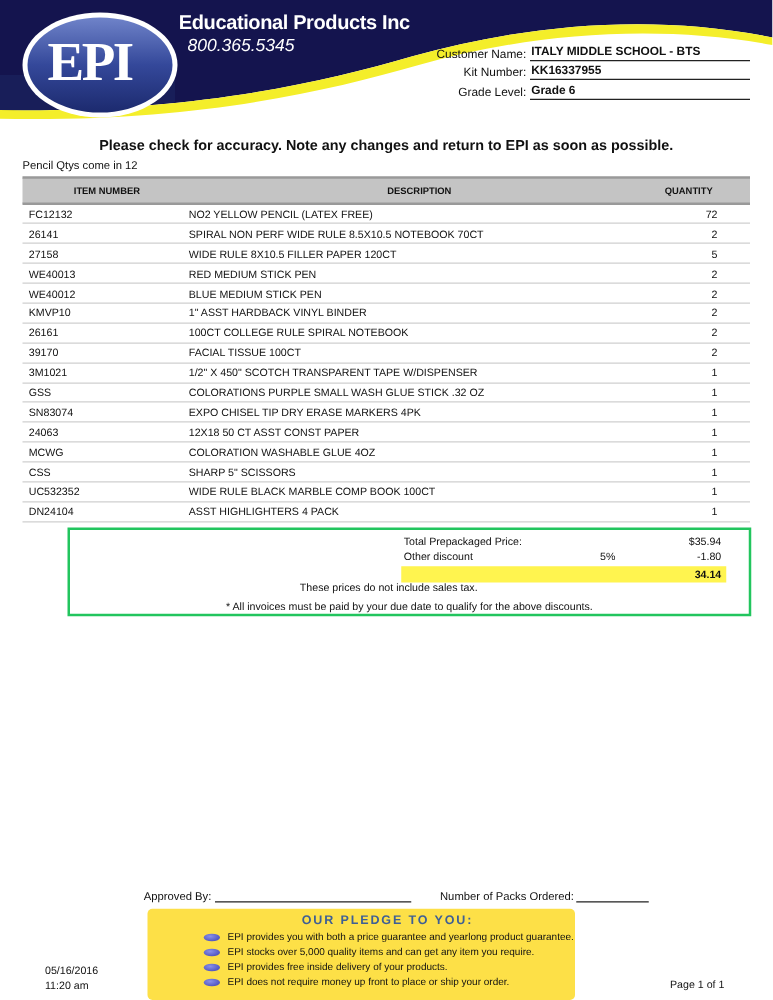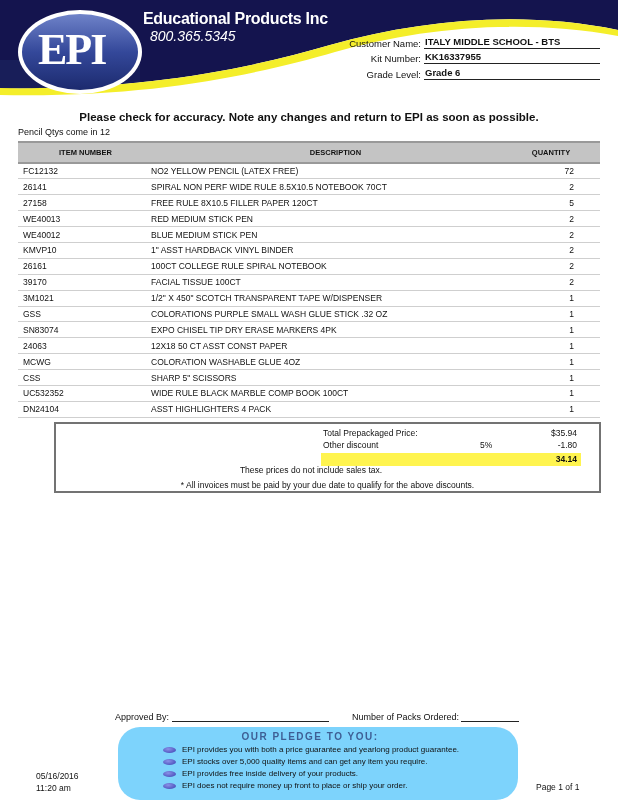--- a/index.html
+++ b/index.html
@@ -23,37 +23,37 @@
 
   
   .items { position: absolute; left: 18px; top: 141px; width: 582px; border-collapse: collapse; }
   .items th { background: #c4c4c4; font-size: 7.5px; font-weight: bold; text-align: center; height: 21px; border-top: 2px solid #999; border-bottom: 2px solid #999; }
   .items td { font-size: 8.5px; height: 15.9px; border-bottom: 1.5px solid #cfcfcf; }
   .c-item { width: 130px; padding-left: 5px; }
   .c-desc { padding-left: 3px; }
   .c-qty { width: 80px; text-align: right; padding-right: 26px; }
 
   
-  .totals { position: absolute; left: 54px; top: 422px; width: 547px; height: 71px; border: 2px solid #737373; }
+  .totals { position: absolute; left: 54px; top: 422px; width: 547px; height: 71px; border: 2px solid #22c55e; }
   .tot-row { position: absolute; left: 265px; width: 260px; font-size: 8.5px; height: 13px; line-height: 13px; }
   .tot-row .t-label { position: absolute; left: 2px; }
   .tot-row .t-pct { position: absolute; left: 159px; }
   .tot-row .t-amt { position: absolute; right: 4px; }
   .tot-hl { background: #fff44f; font-weight: bold; }
   .tax-note { position: absolute; left: 0; width: 510px; top: 41px; text-align: center; font-size: 8.5px; }
   .invoice-note { position: absolute; left: 0; width: 543px; top: 56px; text-align: center; font-size: 8.5px; }
 
   
   .approve { position: absolute; left: 115px; top: 712px; font-size: 9px; }
   .approve-line { position: absolute; left: 172px; top: 721px; width: 157px; border-bottom: 1px solid #222; }
   .packs { position: absolute; left: 352px; top: 712px; font-size: 9px; }
   .packs-line { position: absolute; left: 461px; top: 721px; width: 58px; border-bottom: 1px solid #222; }
 
   
-  .pledge { position: absolute; left: 118px; top: 727px; width: 400px; height: 73px; background: #7dd3fc; border-radius: 22px; }
+  .pledge { position: absolute; left: 118px; top: 727px; width: 342px; height: 73px; background: #fde047; border-radius: 4px; }
   .pledge-title { position: absolute; left: 0; width: 384px; top: 4px; text-align: center; font-size: 10px; font-weight: bold; color: #3e5f95; letter-spacing: 1.5px; }
   .pledge-list { position: absolute; left: 45px; top: 17px; list-style: none; }
   .pledge-list li { font-size: 8px; height: 12px; line-height: 12px; display: flex; align-items: center; }
   .bullet { display: inline-block; width: 13px; height: 6px; border-radius: 50%; background: radial-gradient(ellipse at 40% 35%, #8a91e8, #3b3fb0); margin-right: 6px; }
 
   .date { position: absolute; left: 36px; top: 771px; font-size: 8.5px; line-height: 11.5px; }
   .page-num { position: absolute; left: 536px; top: 782px; font-size: 8.5px; }
 </style>
 </head>
 <body>
@@ -112,21 +112,21 @@
         <td class="c-desc">NO2 YELLOW PENCIL (LATEX FREE)</td>
         <td class="c-qty">72</td>
       </tr>
     <tr>
         <td class="c-item">26141</td>
         <td class="c-desc">SPIRAL NON PERF WIDE RULE 8.5X10.5 NOTEBOOK 70CT</td>
         <td class="c-qty">2</td>
       </tr>
     <tr>
         <td class="c-item">27158</td>
-        <td class="c-desc">FREE RULE 8X10.5 FILLER PAPER 120CT</td>
+        <td class="c-desc">WIDE RULE 8X10.5 FILLER PAPER 120CT</td>
         <td class="c-qty">5</td>
       </tr>
     <tr>
         <td class="c-item">WE40013</td>
         <td class="c-desc">RED MEDIUM STICK PEN</td>
         <td class="c-qty">2</td>
       </tr>
     <tr>
         <td class="c-item">WE40012</td>
         <td class="c-desc">BLUE MEDIUM STICK PEN</td>

